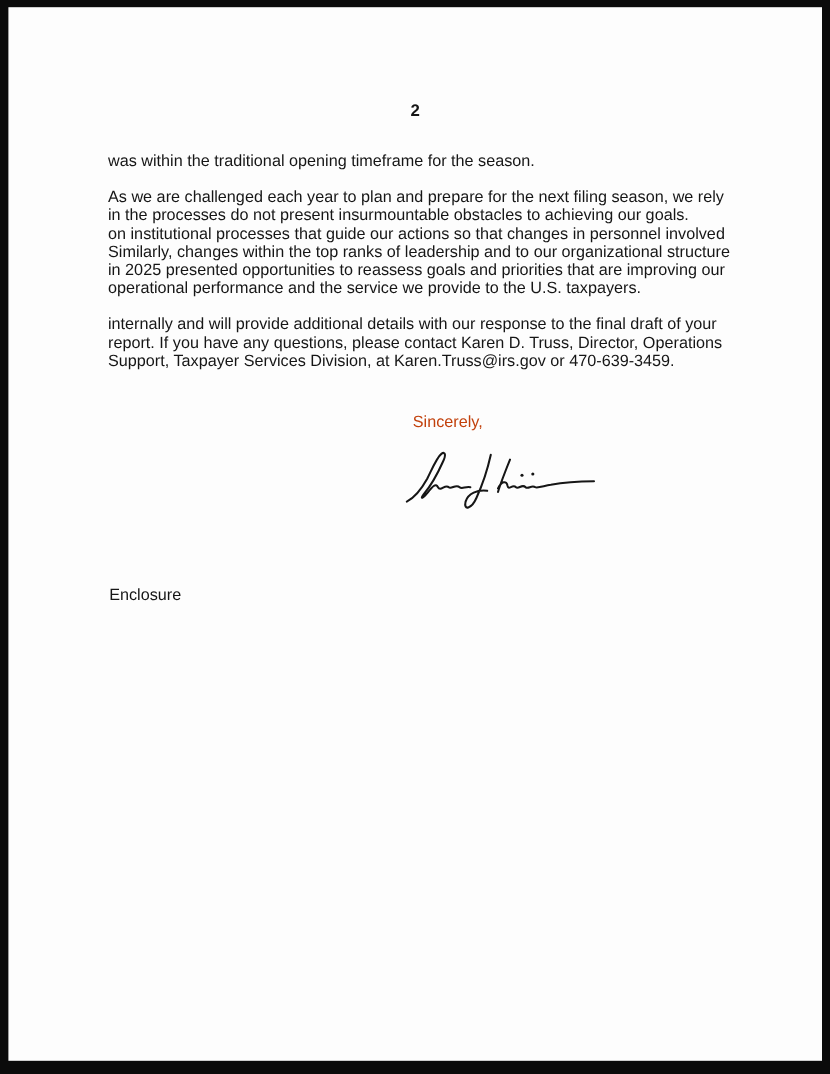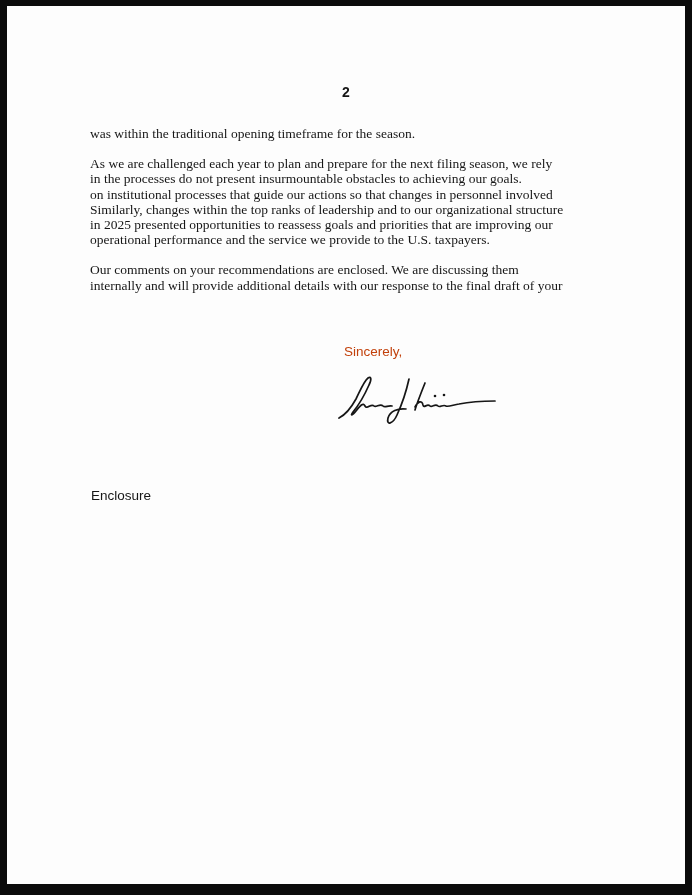--- a/index.html
+++ b/index.html
@@ -33,21 +33,21 @@
   }
   .body-text {
     position: absolute;
     left: 83px;
     top: 120px;
     width: 525px;
     font-size: 13.5px;
     line-height: 15.2px;
     color: #161616;
   }
-  .para { margin-bottom: 15px; font-family: Liberation Serif, serif; }
+  .para { margin-bottom: 15px; }
   .line { white-space: nowrap; }
   .closing {
     position: absolute;
     left: 337px;
     top: 338px;
     font-size: 13.5px;
     color: #c2410c;
   }
   .signature-wrap {
     position: absolute;
@@ -88,22 +88,23 @@
       <div class="para">
         <div class="line">As we are challenged each year to plan and prepare for the next filing season, we rely</div>
         <div class="line">in the processes do not present insurmountable obstacles to achieving our goals.</div>
         <div class="line">on institutional processes that guide our actions so that changes in personnel involved</div>
         <div class="line">Similarly, changes within the top ranks of leadership and to our organizational structure</div>
         <div class="line">in 2025 presented opportunities to reassess goals and priorities that are improving our</div>
         <div class="line">operational performance and the service we provide to the U.S. taxpayers.</div>
       </div>
 
       <div class="para">
-        <div class="line">Our comments on your recommendations are enclosed. We are discussing them</div>
         <div class="line">internally and will provide additional details with our response to the final draft of your</div>
+        <div class="line">report. If you have any questions, please contact Karen D. Truss, Director, Operations</div>
+        <div class="line">Support, Taxpayer Services Division, at Karen.Truss@irs.gov or 470-639-3459.</div>
       </div>
     </div>
 
     <div class="closing">Sincerely,</div>
 
     <div class="signature-wrap">
       <svg width="165" height="58" viewBox="0 0 165 58" fill="none" xmlns="http://www.w3.org/2000/svg">
 
         <path d="M2,46 C8,43 14,36 19,27 C23,19 27,9 31,6 C34,4 35,7 32,13 C28,22 21,34 16,40 C13,44 15,44 19,39 C23,34 26,30 28,34 C30,38 34,31 37,34 C39,36 43,31 46,34 C48,36 51,33 55,34" stroke="#161616" stroke-width="1.7" stroke-linecap="round" fill="none"></path>
 

